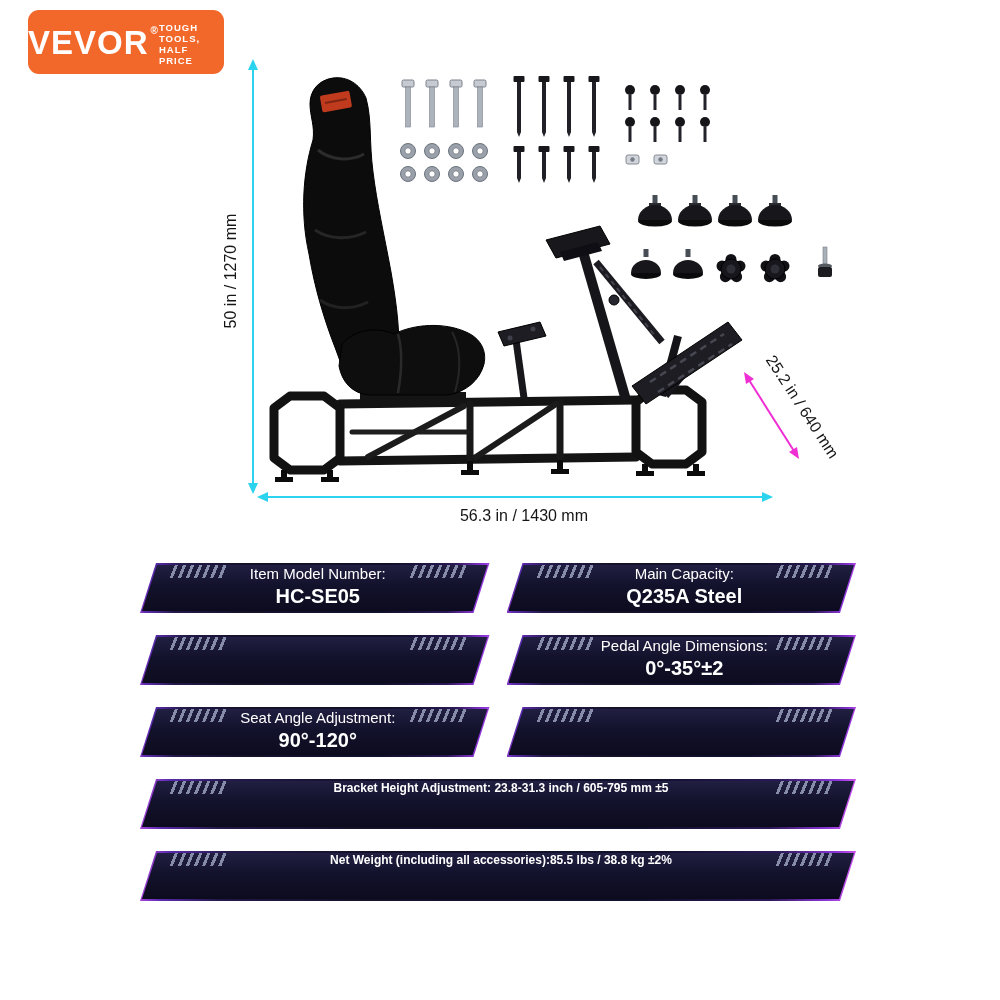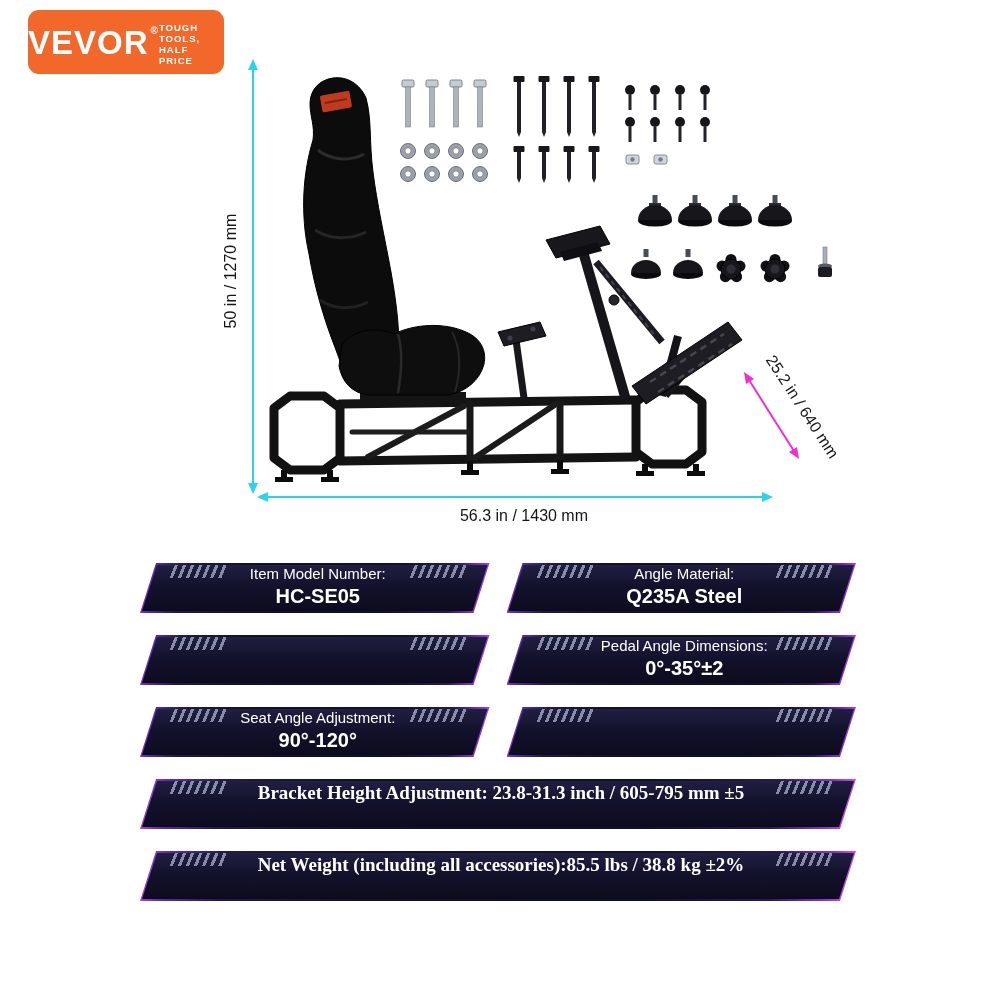--- a/index.html
+++ b/index.html
@@ -40,21 +40,21 @@
     display:flex;align-items:flex-start;justify-content:space-between;
     padding:0 22px 0 28px;
   }
   .hatch{
     width:56px;height:13px;flex:0 0 auto;
     background:repeating-linear-gradient(112deg,rgba(200,210,235,0) 0 4.5px,rgba(200,210,235,.62) 4.5px 7.5px);
   }
   .btext{flex:1;text-align:center;color:#fff;line-height:1.25;padding:0 6px;}
   .blabel{font-size:15px;font-weight:500;}
   .bvalue{font-size:20px;font-weight:700;}
-  .bvalue.single{font-size:19px;font-weight:700;font-family:Liberation Serif, serif;}
+  .bvalue.single{font-size:12px;font-weight:700;}
 </style>
 </head>
 <body>
 
 <div class="page">
 
   <div class="logo">
     <div class="logo-brand">
       <span>VEVOR</span><span class="reg">®</span>
     </div>
@@ -296,21 +296,21 @@
           <div class="bvalue">HC-SE05</div>
         </div>
         <span class="hatch"></span>
       </div>
     </div>
 
     <div class="banner half">
       <div class="banner-in">
         <span class="hatch"></span>
         <div class="btext">
-          <div class="blabel">Angle Material:</div>
+          <div class="blabel">Main Capacity:</div>
           <div class="bvalue">Q235A Steel</div>
         </div>
         <span class="hatch"></span>
       </div>
     </div>
 
     <div class="banner half">
       <div class="banner-in">
         <span class="hatch"></span>
         <span class="hatch"></span>

